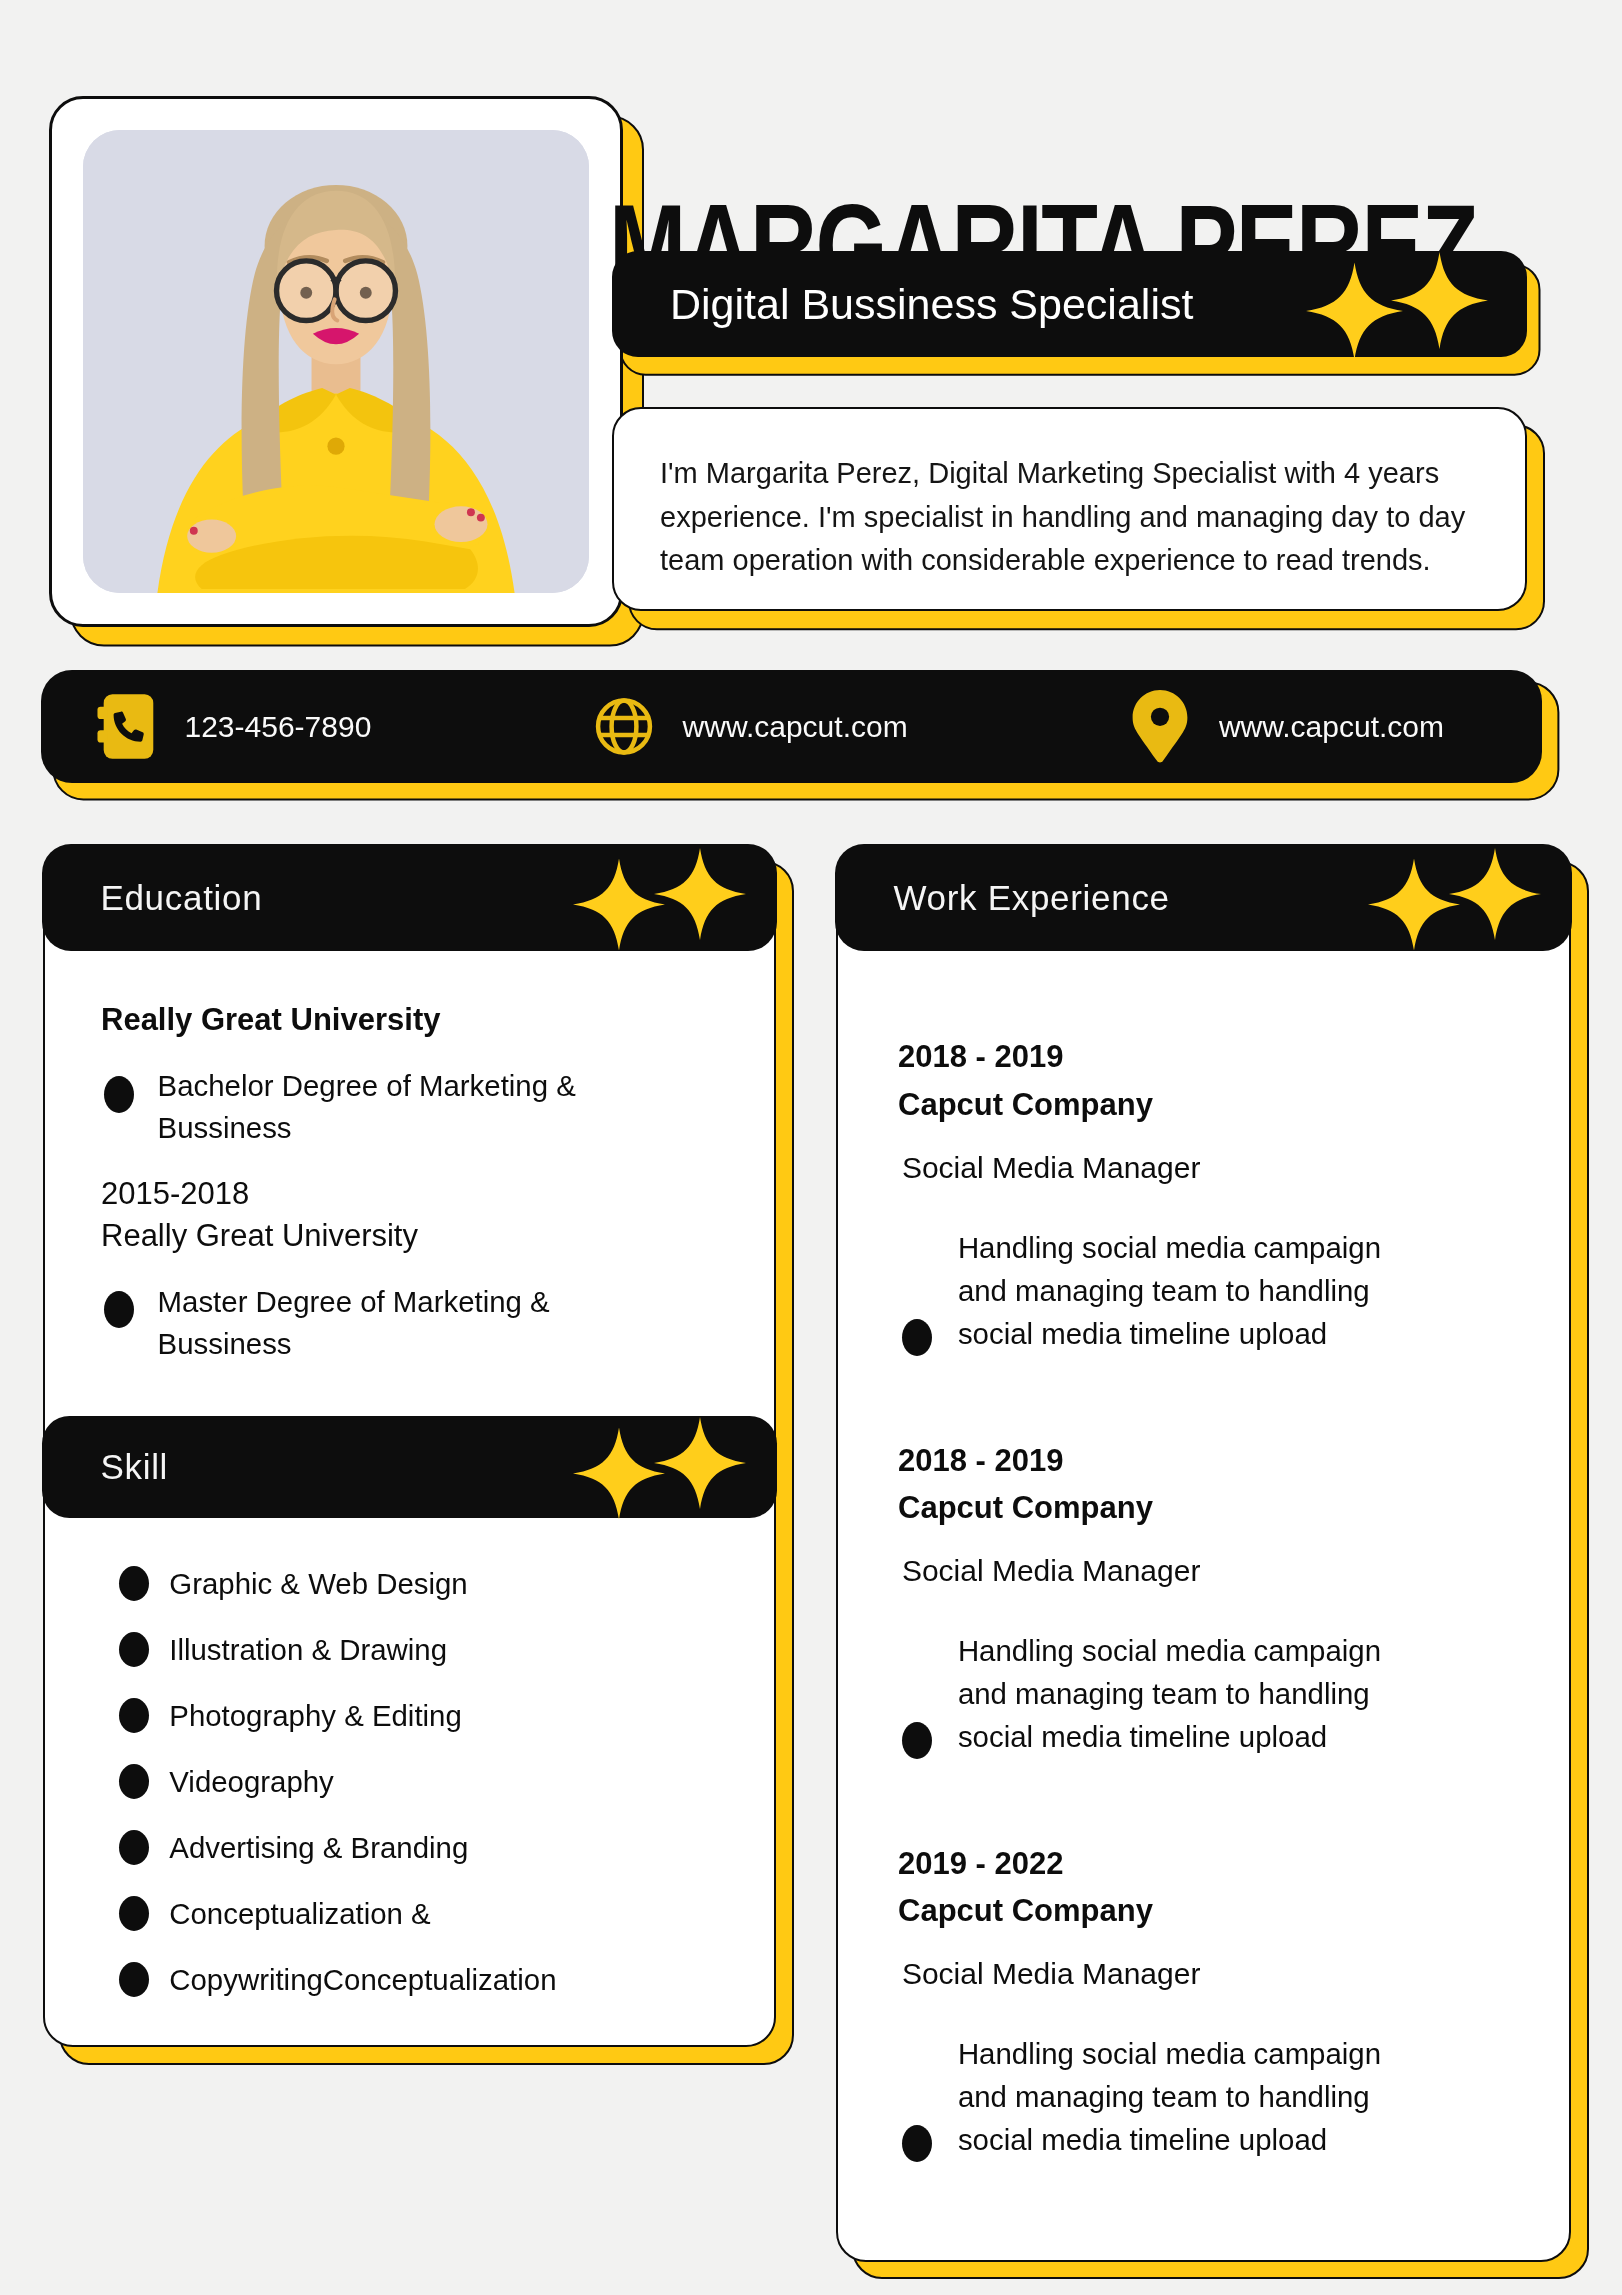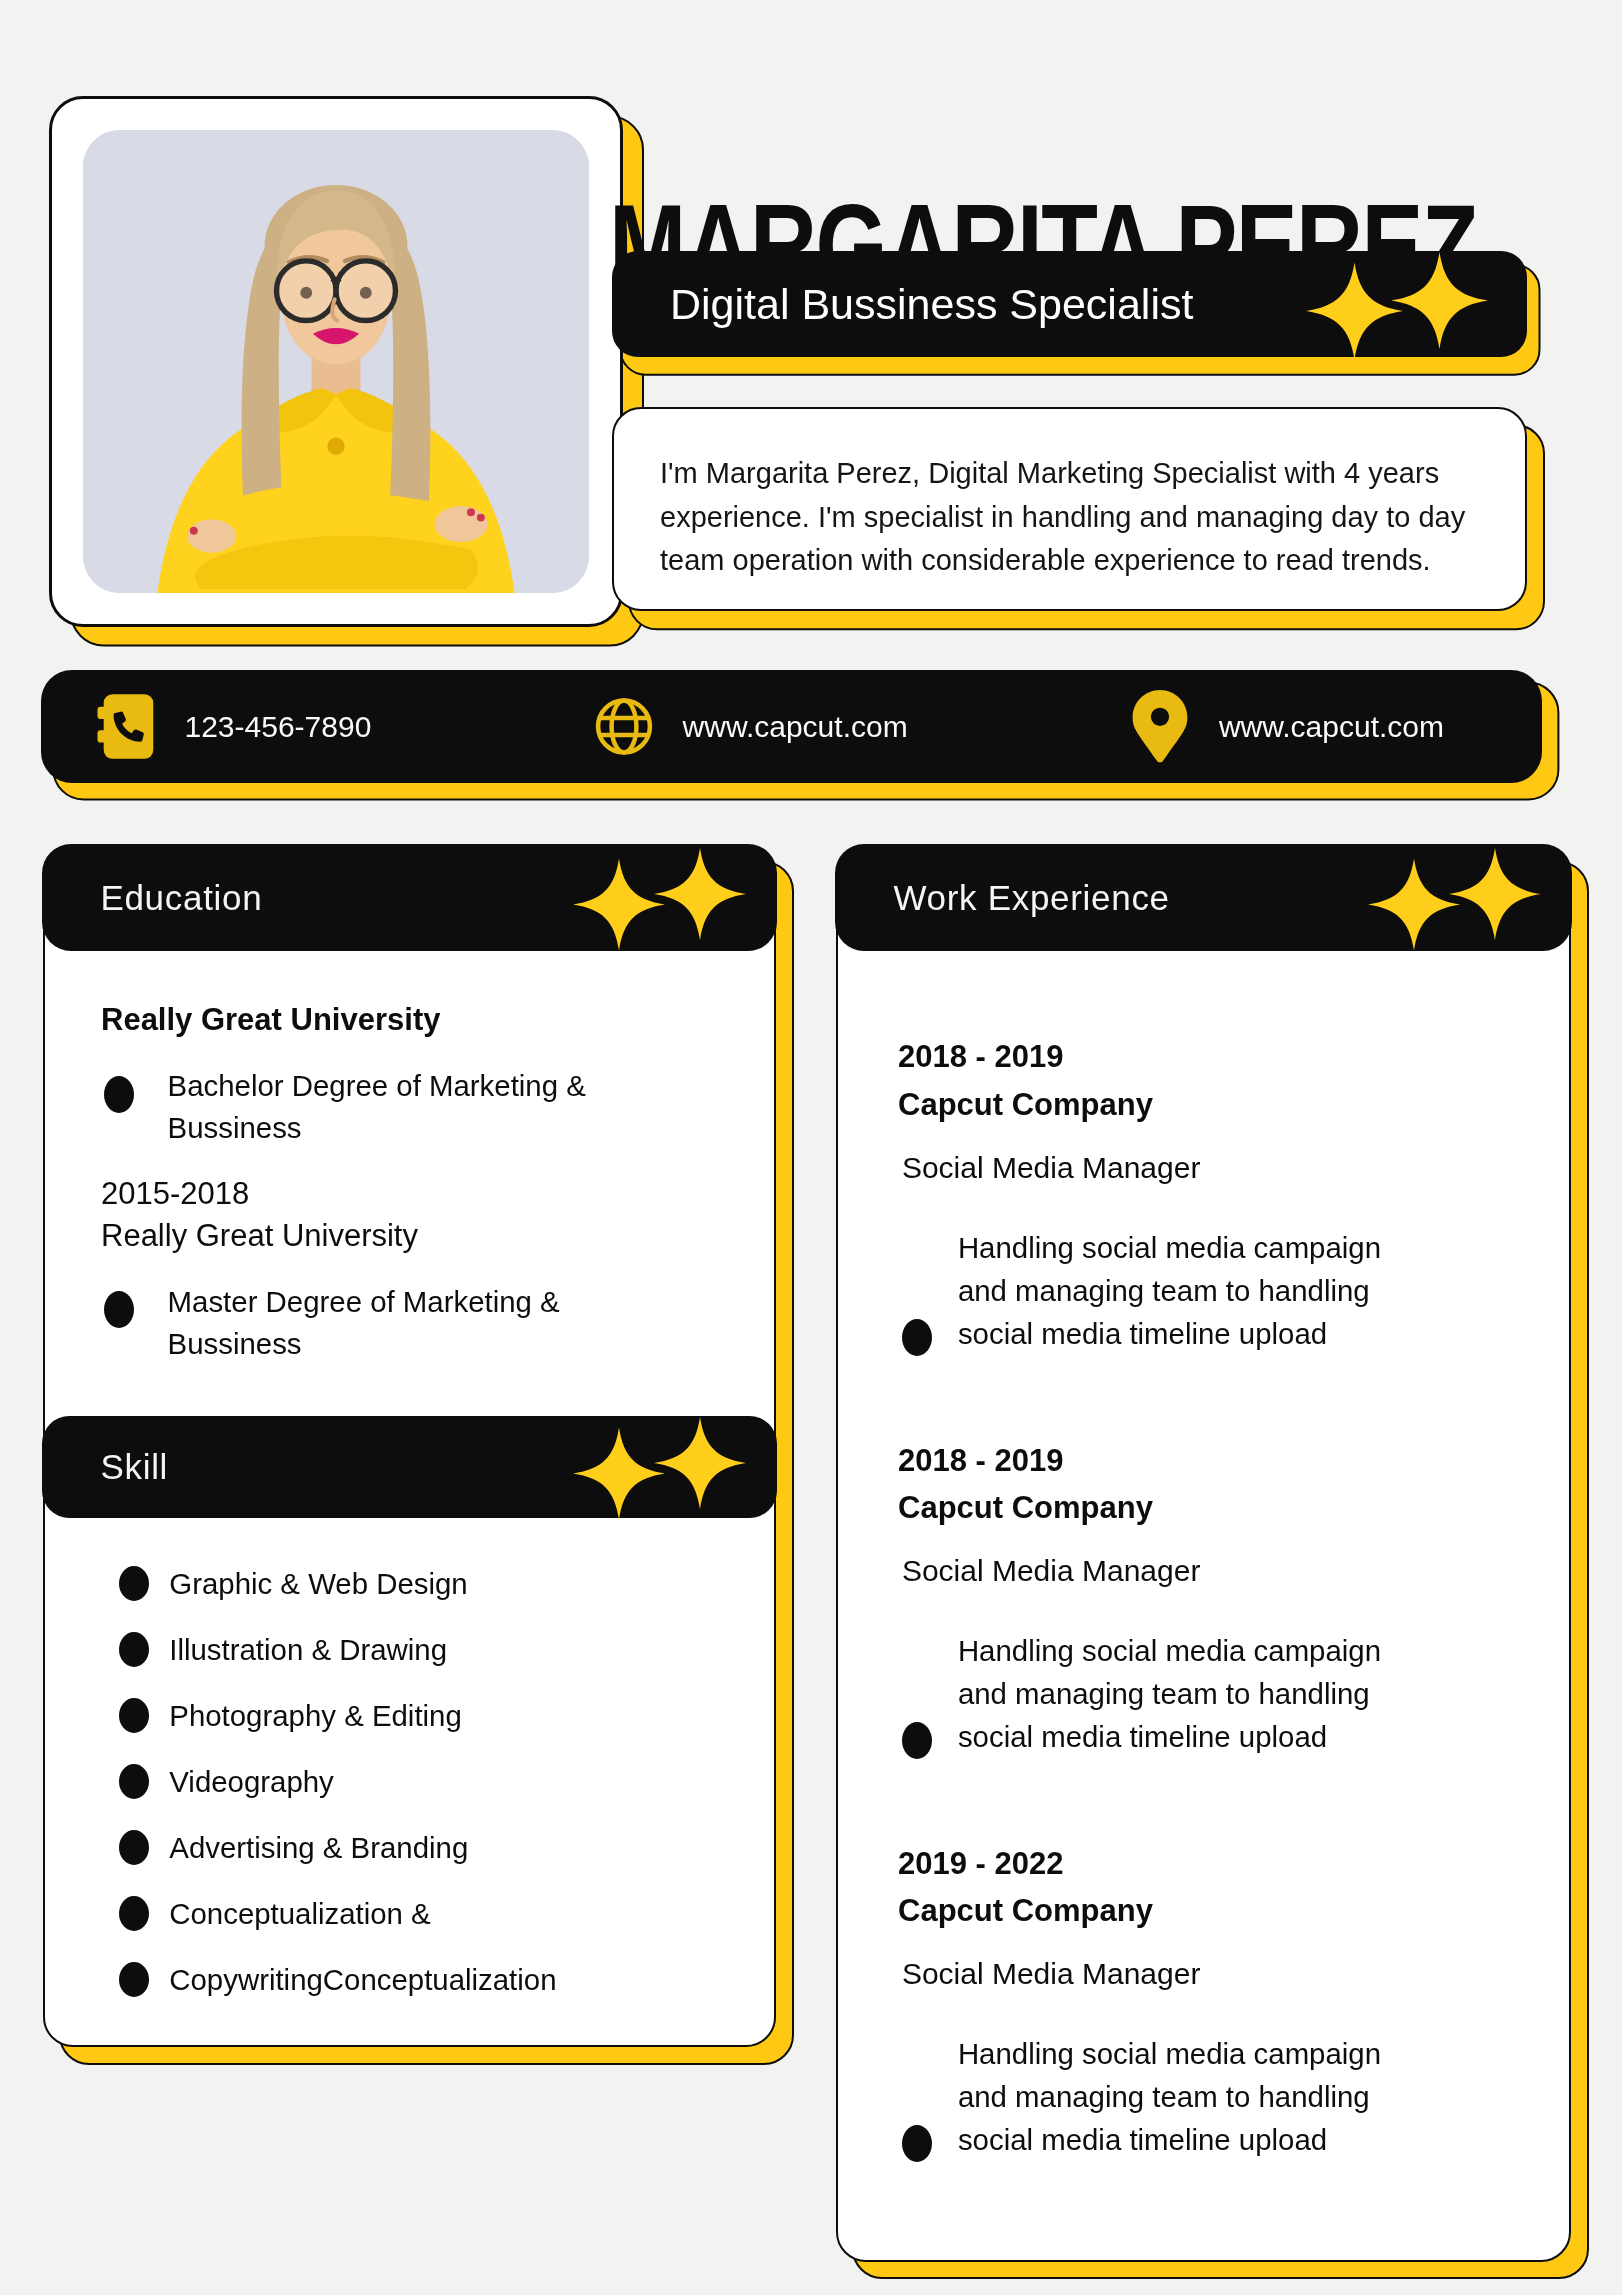--- a/index.html
+++ b/index.html
@@ -75,21 +75,21 @@
   .panel-head .star{width:92px;height:92px;}
   .subhead{margin:22px -2.6px 0 -2.6px;height:102px;border-radius:27.5px;}
   .dot{width:30px;height:37px;border-radius:50%;background:#0d0d0d;flex:none;}
   
   .edu-sec{padding:30px 37px 3.9px 56px;font-size:31px;}
   .edu-entry{margin-bottom:26px;}
   .edu-entry:first-of-type .edu-period,
   .edu-entry:first-of-type .edu-school{font-weight:700;}
   .edu-period{line-height:1.25;}
   .edu-school{line-height:1.25;margin-top:3.9px;}
-  .edu-deg{display:flex;gap:34px;margin:25px 0 9.2px 2.6px;align-items:flex-start;}
+  .edu-deg{display:flex;gap:24px;margin:25px 0 9.2px 2.6px;align-items:flex-start;}
   .edu-deg .dot{margin-top:10.5px;}
   .edu-deg span:last-child{width:452px;font-size:29.4px;line-height:1.42;}
   
   .skill-sec{padding:17px 37px 48px 56px;}
   .skill-row{display:flex;align-items:center;gap:20px;margin:31px 0 0 18.3px;}
   .skill-row .dot{width:30px;height:35px;}
   .skill-label{font-size:29.4px;}
   
   .work-sec{padding:71px 35px 98px 60px;display:flex;flex-direction:column;gap:86px;}
   .we-period{font-size:31px;font-weight:600;line-height:1.2;}

